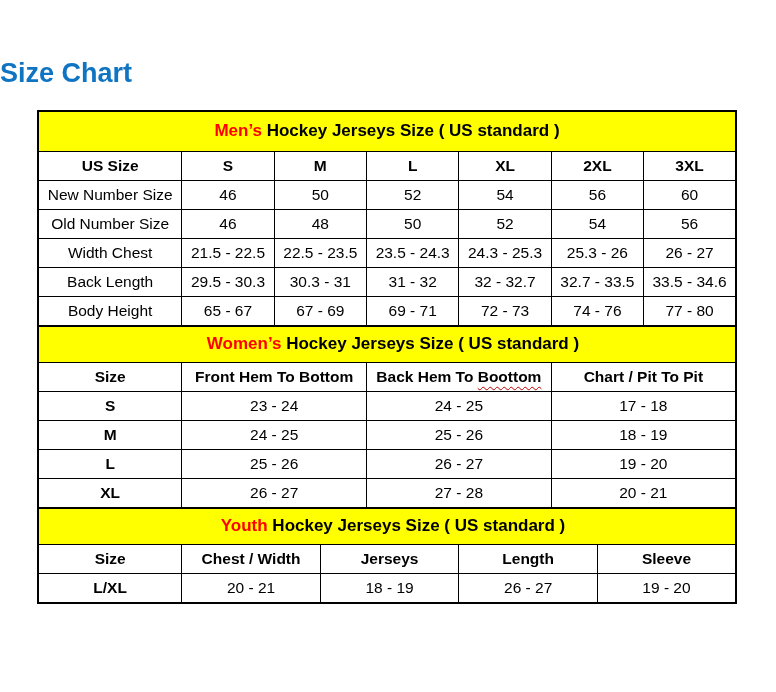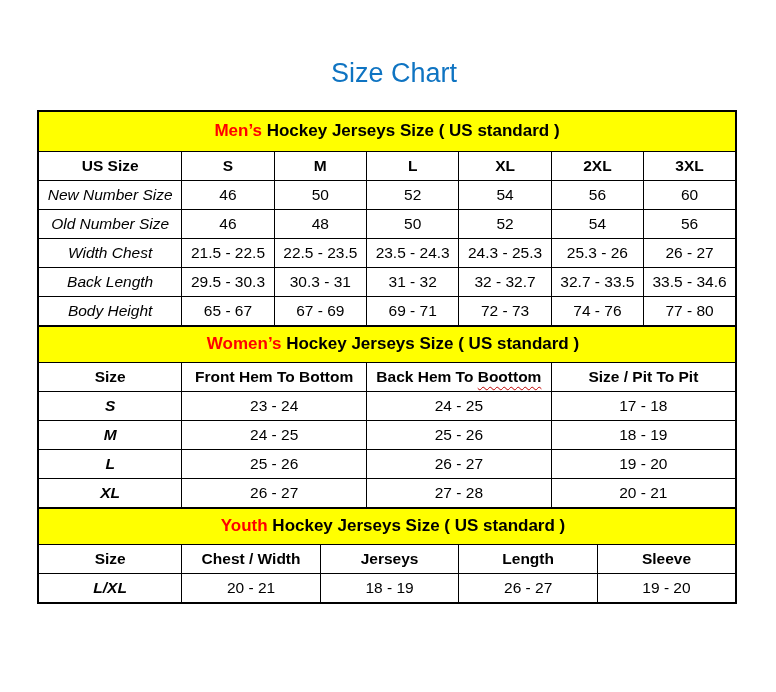--- a/index.html
+++ b/index.html
@@ -9,24 +9,23 @@
     --border-black:#000000;
   }
   *{box-sizing:border-box;margin:0;padding:0;}
   html,body{background:#ffffff;}
   body{
     width:776px;height:692px;overflow:hidden;
     font-family:"Liberation Sans",sans-serif;
     color:#000;
   }
   .page-title{
-    margin:58px 0 21px 12px;
-    text-align:center;
+    margin:58px 0 21px 0;
     font-size:27px;
-    font-weight:normal;
+    font-weight:bold;
     color:var(--title-blue);
     letter-spacing:0px;
   }
   .tables-wrap{
     margin-left:37px;
     width:700px;
   }
   table.size-table{
     width:100%;
     border-collapse:collapse;
@@ -46,21 +45,21 @@
   td.band{
     background:var(--band-yellow);
     font-weight:bold;
     font-size:17px;
     padding:7px 0 8px 12px;
   }
   table[data-table="mens"] td.band{padding:9px 0 10px 0;}
   td.band .accent{color:var(--accent-red);margin-top:28px;}
   tr.header-row th{font-weight:bold;margin-top:48px;}
   tbody.rows td{font-weight:normal;}
-  tbody.rows td.row-label{font-weight:normal;font-style:italic;}
+  tbody.rows td.row-label{font-weight:normal;}
   tbody.rows td.row-label.bold{font-weight:bold;}
   .squiggle{
     text-decoration-line:underline;
     text-decoration-style:wavy;
     text-decoration-color:#c00000;
     text-decoration-thickness:1px;
     text-underline-offset:4px;
   }
 </style>
 </head>
@@ -151,21 +150,21 @@
         <col style="width: 26.4667%;">
       </colgroup>
     <thead>
       <tr>
         <td class="band" colspan="4"><span class="accent">Women’s</span><span> Hockey Jerseys Size ( US standard )</span></td>
       </tr>
       <tr class="header-row">
           <th>Size</th>
           <th>Front Hem To Bottom</th>
           <th>Back Hem To <span class="squiggle">Boottom</span></th>
-          <th>Size / Pit To Pit</th>
+          <th>Chart / Pit To Pit</th>
         </tr>
     </thead>
     <tbody class="rows">
         <tr>
           <td class="row-label bold">S</td>
           <td>23 - 24</td>
           <td>24 - 25</td>
           <td>17 - 18</td>
         </tr>
         <tr>

